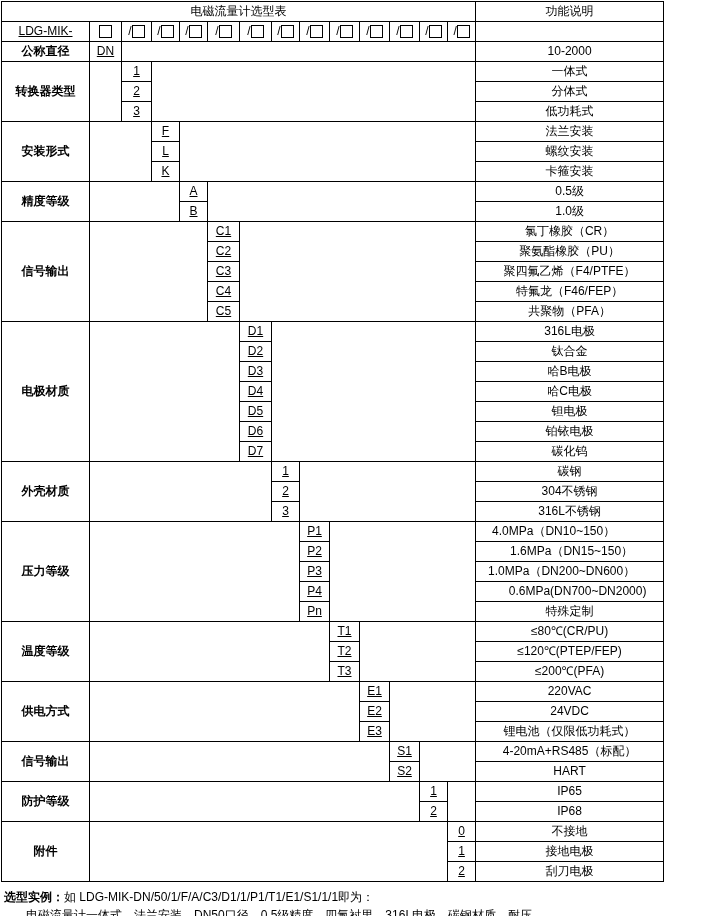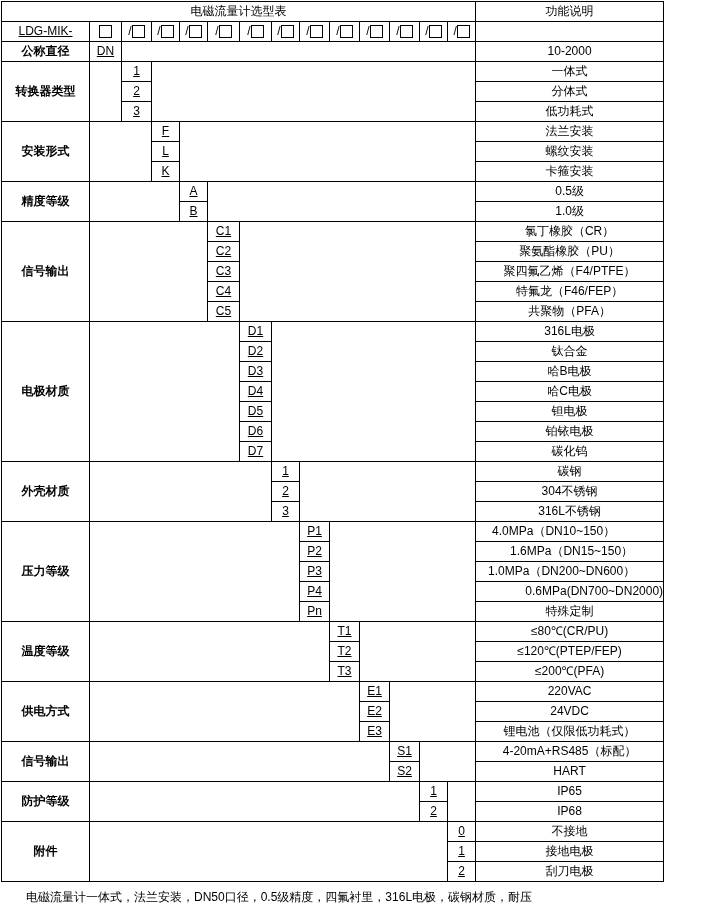--- a/index.html
+++ b/index.html
@@ -230,21 +230,21 @@
     <tr>
       <td class="code">P2</td>
       <td class="desc" style="text-align:center;padding-left:4px">1.6MPa（DN15~150）</td>
     </tr>
     <tr>
       <td class="code">P3</td>
       <td class="desc" style="text-align:left;padding-left:12px">1.0MPa（DN200~DN600）</td>
     </tr>
     <tr>
       <td class="code">P4</td>
-      <td class="desc" style="text-align:right;padding-left:16px">0.6MPa(DN700~DN2000)</td>
+      <td class="desc" style="text-align:center;padding-left:16px">0.6MPa(DN700~DN2000)</td>
     </tr>
     <tr>
       <td class="code">Pn</td>
       <td class="desc">特殊定制</td>
     </tr>
 
     <tr>
       <td class="lbl" rowspan="3">温度等级</td>
       <td colspan="8" rowspan="3" class="blank"></td>
       <td class="code">T1</td>
@@ -312,17 +312,18 @@
     </tr>
     <tr>
       <td class="code">2</td>
       <td class="desc">刮刀电极</td>
     </tr>
 
   </tbody>
     </table>
 
   <div class="notes">
+    <p><span class="b">选型实例：</span><span>如 LDG-MIK-DN/50/1/F/A/C3/D1/1/P1/T1/E1/S1/1/1即为：</span></p>
     <p class="indent">电磁流量计一体式，法兰安装，DN50口径，0.5级精度，四氟衬里，316L电极，碳钢材质，耐压</p>
 
   </div>
 
 </div>
 
 </body></html>

